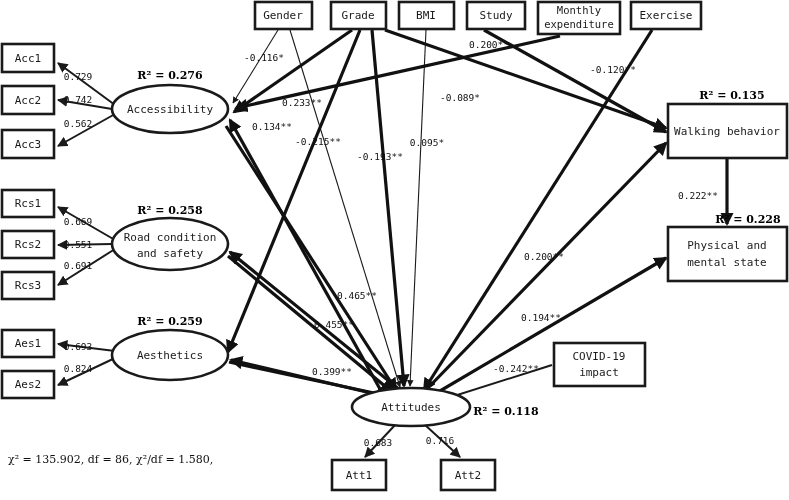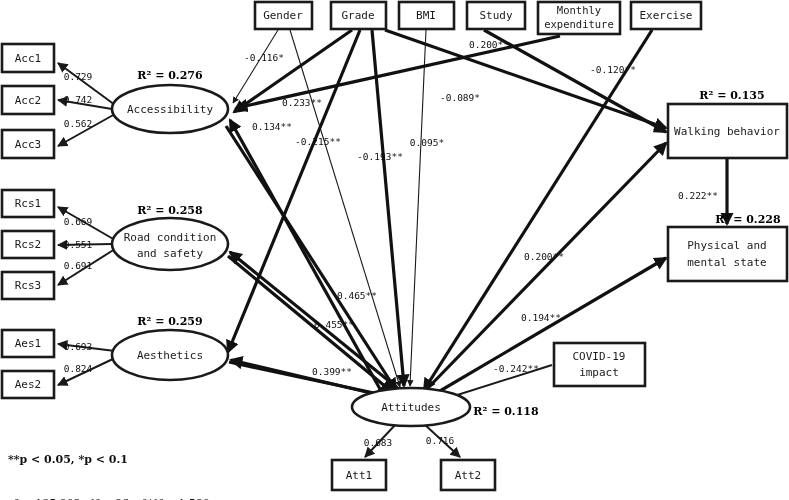--- a/index.html
+++ b/index.html
@@ -303,19 +303,18 @@
       <text class="coef-label" x="357" y="296">0.465**</text>
       <text class="coef-label" x="334" y="325">0.455**</text>
       <text class="coef-label" x="332" y="372">0.399**</text>
       <text class="coef-label" x="544" y="257">0.200**</text>
       <text class="coef-label" x="541" y="318">0.194**</text>
       <text class="coef-label" x="516" y="369">-0.242**</text>
     </g>
   </svg>
 
   <div class="footnote">
-    <div class="sig-line">**p &lt; 0.05, *p &lt; 0.1</div>
     <div>χ² = 135.902, df = 86, χ²/df = 1.580,</div>
     
     
   </div>
 
 </div>
 
 </body></html>

